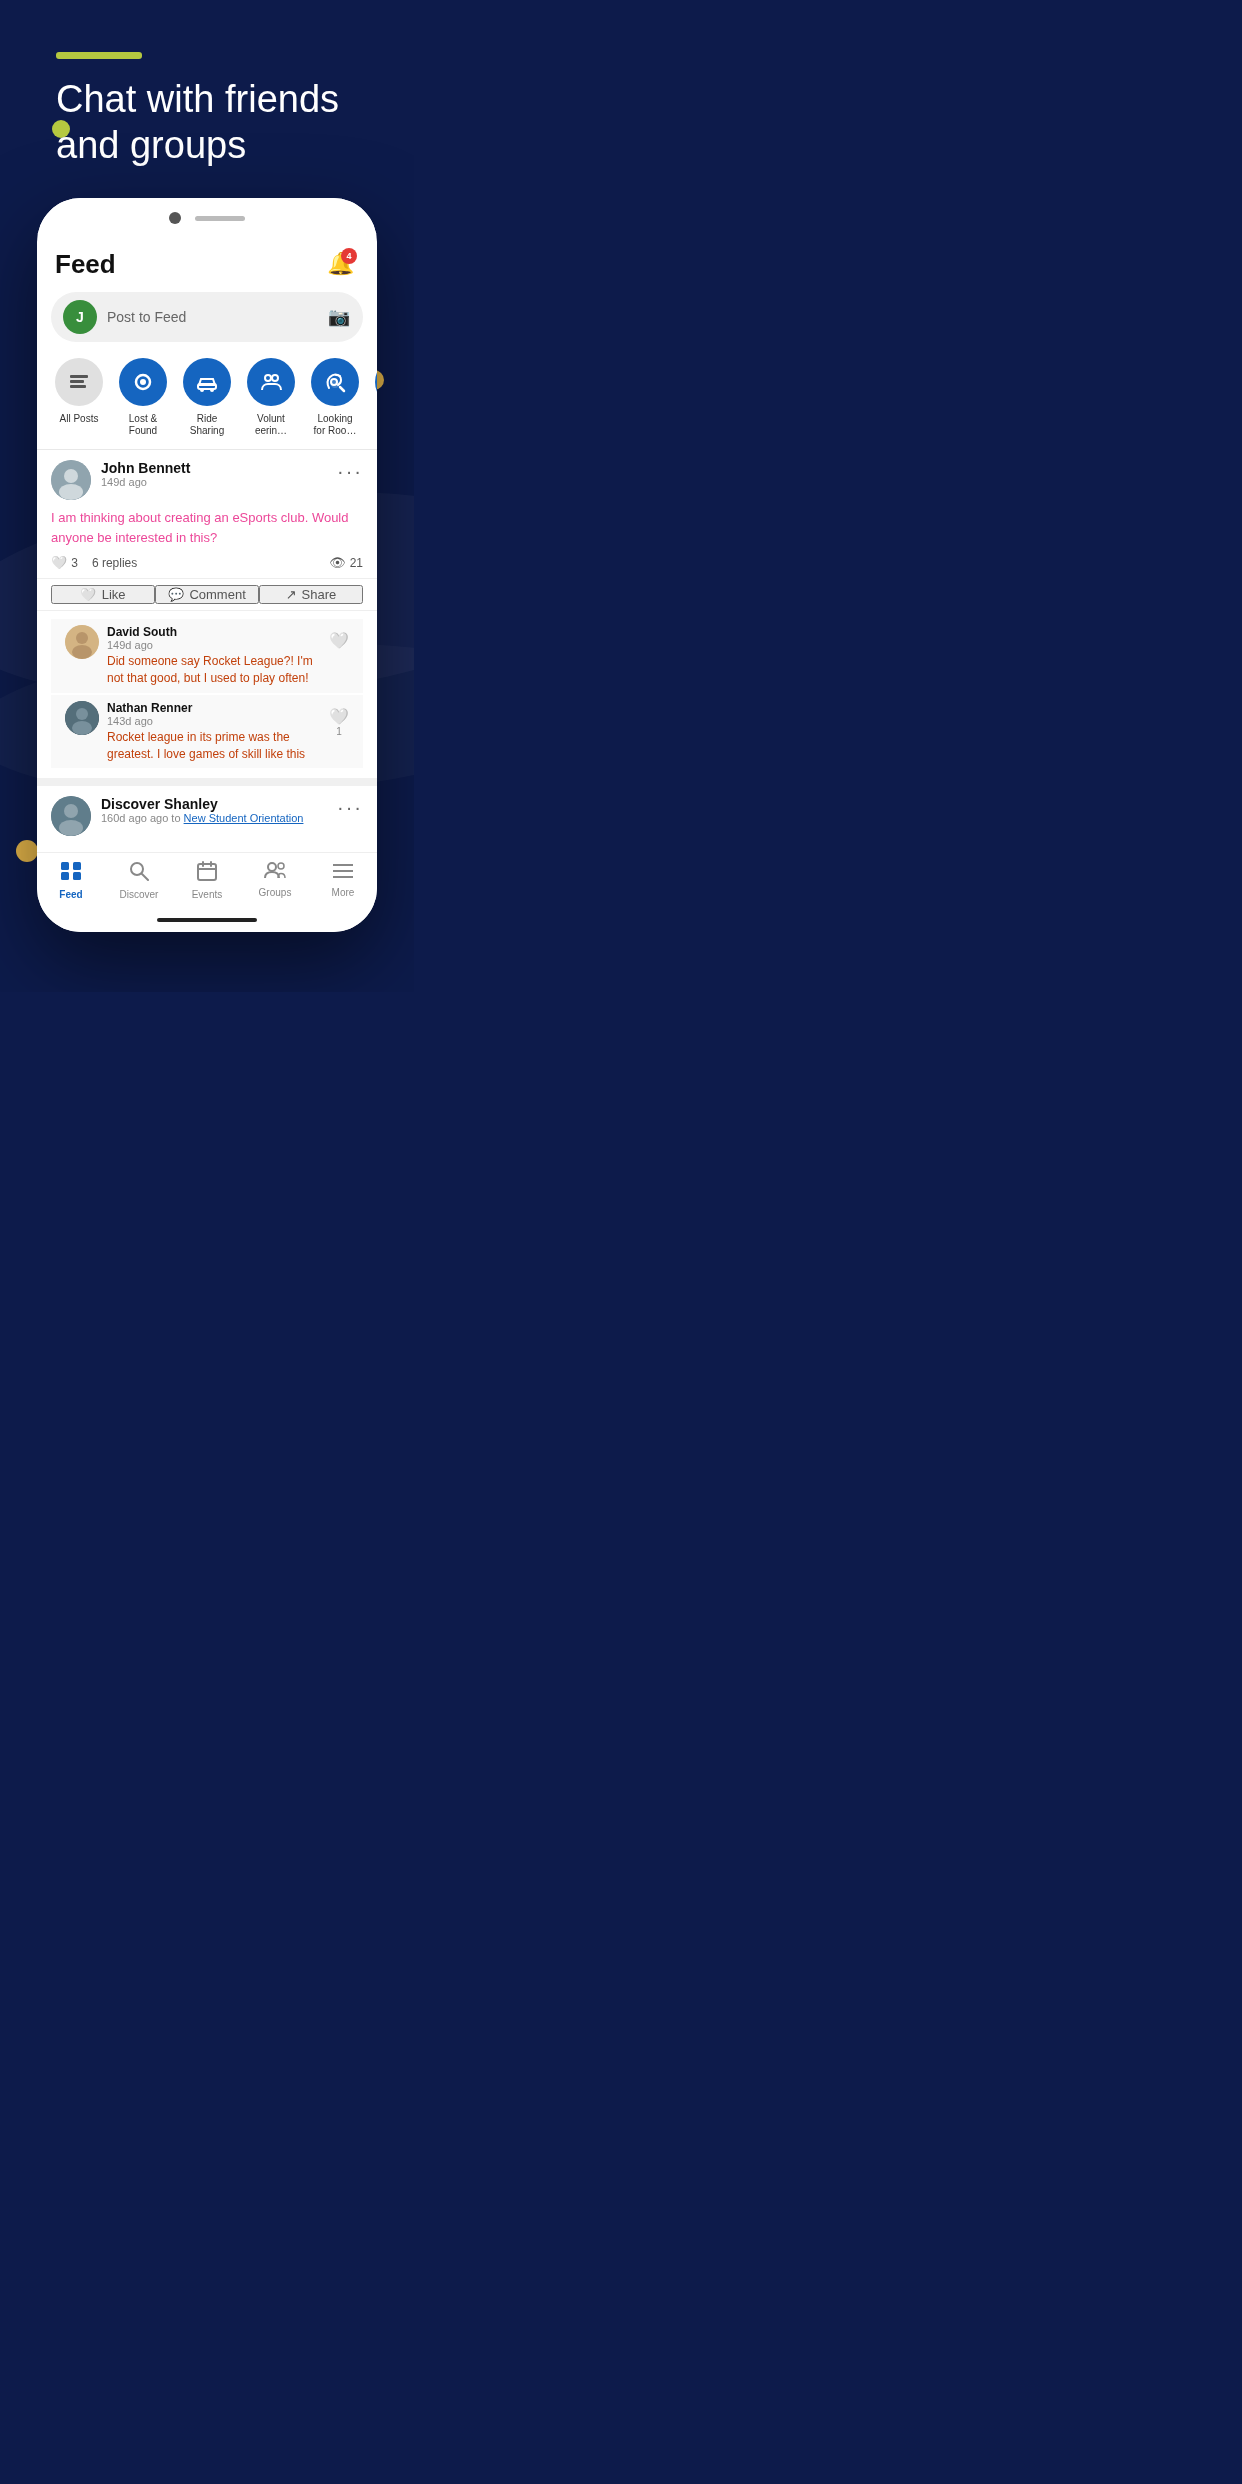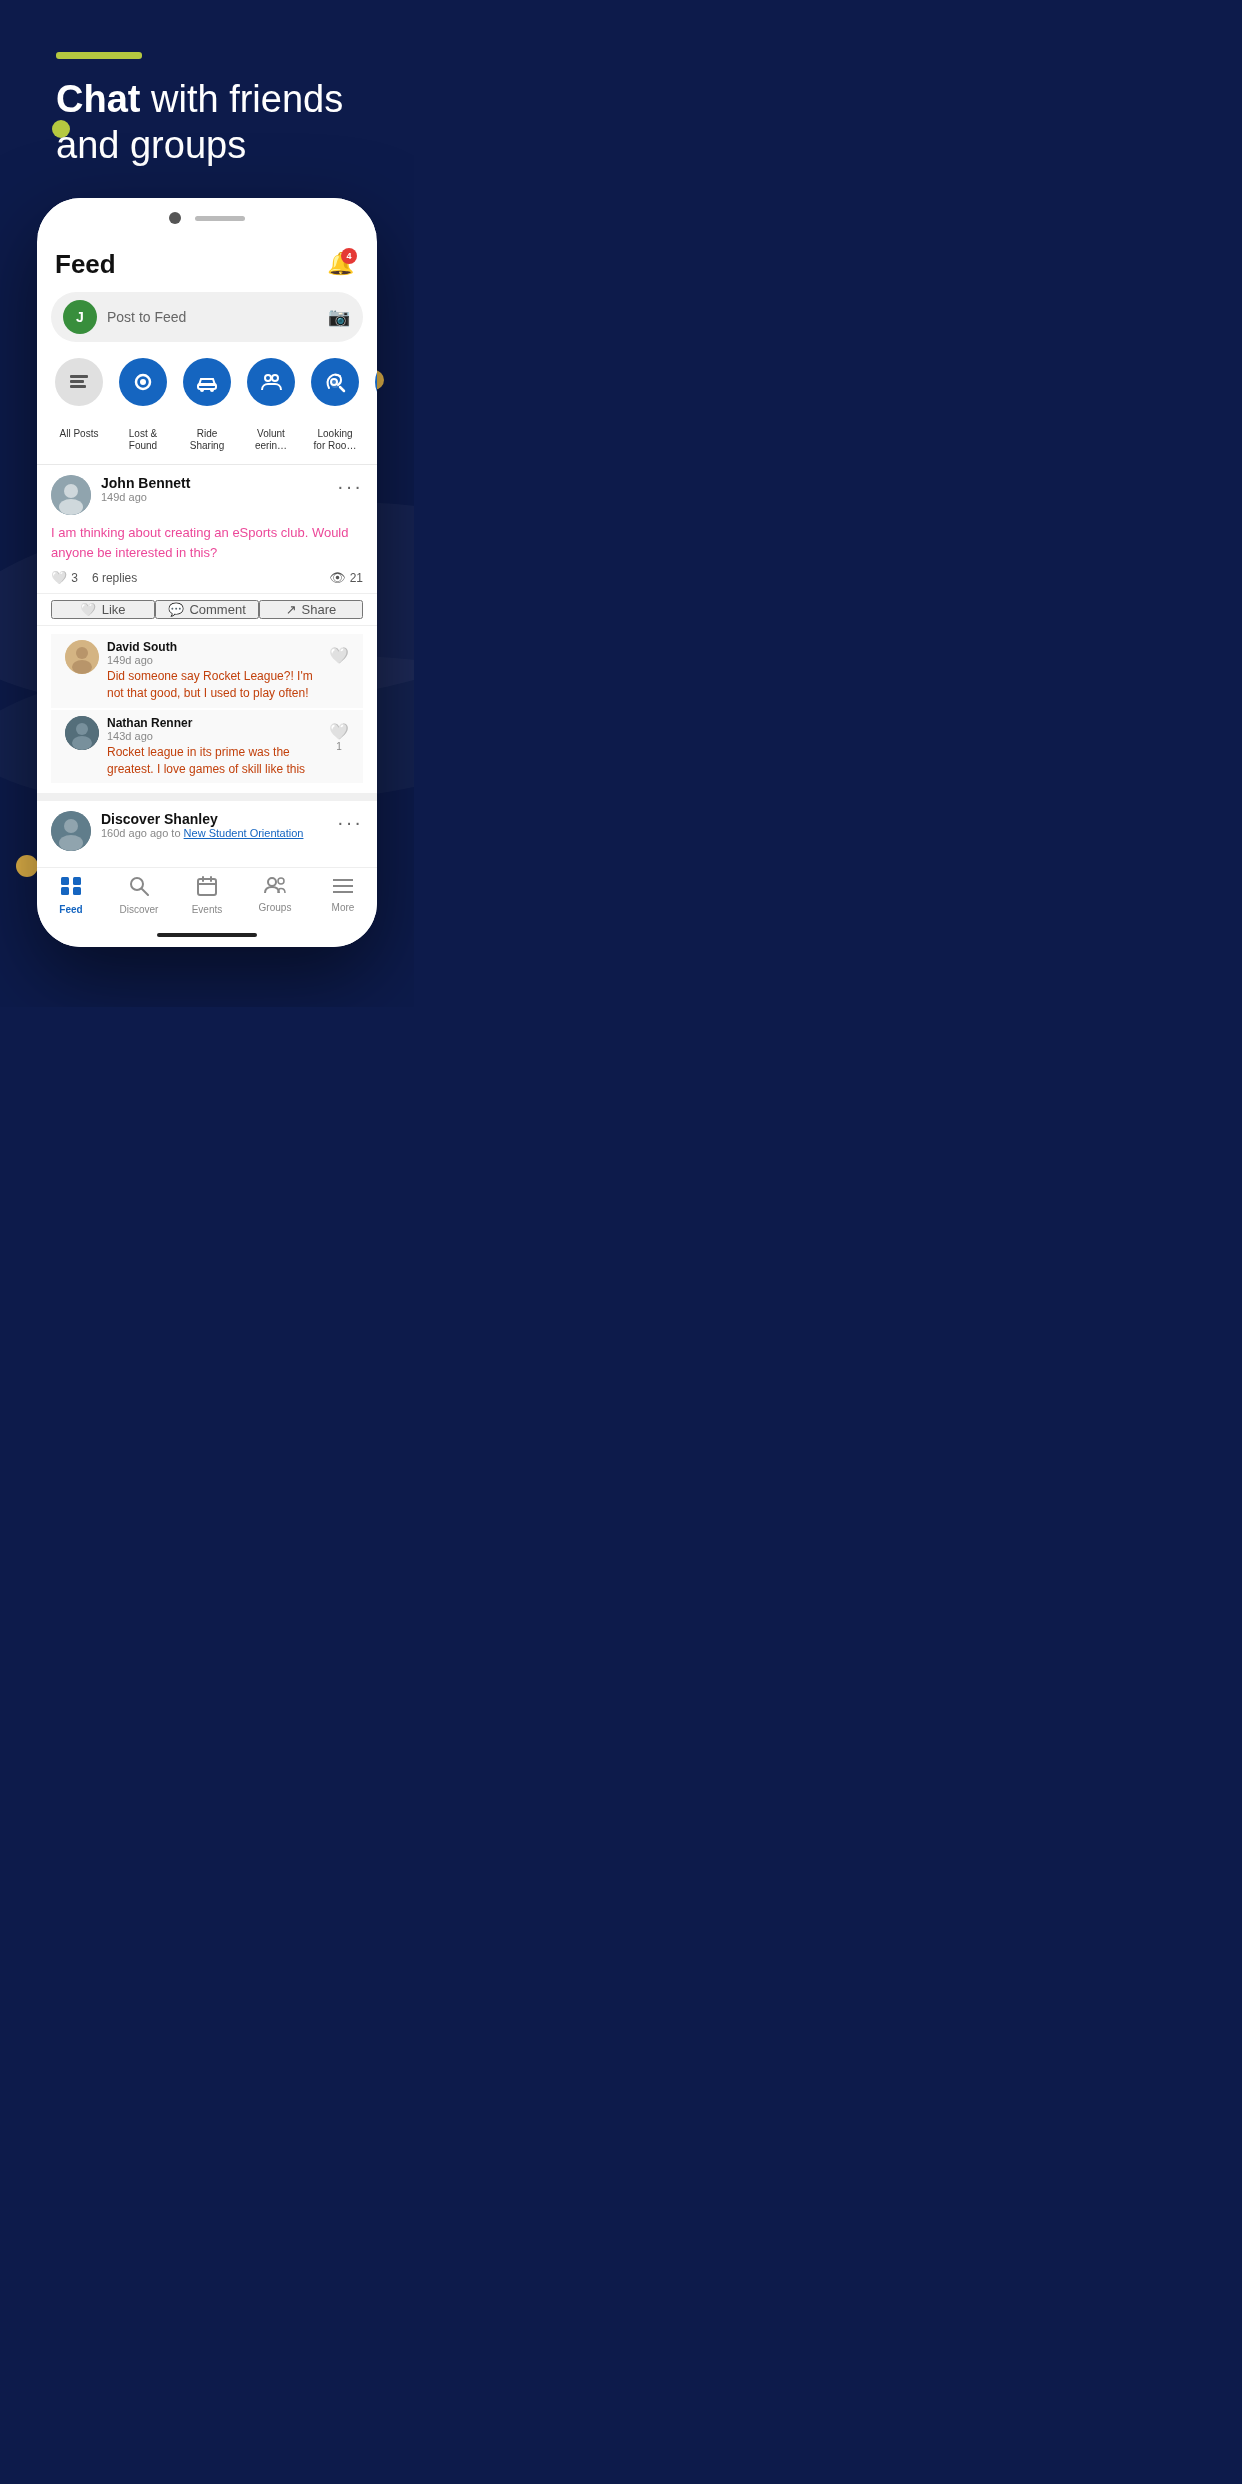--- a/index.html
+++ b/index.html
@@ -53,21 +53,21 @@
       border-radius: 3px;
       margin-bottom: 18px;
     }
     .header-title {
       color: #fff;
       font-size: 38px;
       line-height: 1.2;
       font-weight: 300;
     }
     .header-title strong {
-      font-weight: 700;
+      font-weight: 400;
     }
 
     
     .dot {
       position: absolute;
       border-radius: 50%;
       z-index: 1;
     }
     .dot-green {
       width: 18px; height: 18px;
@@ -195,21 +195,21 @@
       display: flex;
       padding: 4px 14px 12px 14px;
       gap: 8px;
       overflow-x: auto;
     }
     .categories::-webkit-scrollbar { display: none; }
     .cat-item {
       display: flex;
       flex-direction: column;
       align-items: center;
-      gap: 22px;
+      gap: 7px;
       min-width: 56px;
     }
     .cat-icon {
       width: 48px; height: 48px;
       border-radius: 50%;
       display: flex; align-items: center; justify-content: center;
       font-size: 20px;
     }
     .cat-icon.grey { background: #e0e0e0; color: #555; }
     .cat-icon.blue { background: #1565c0; color: #fff; }

